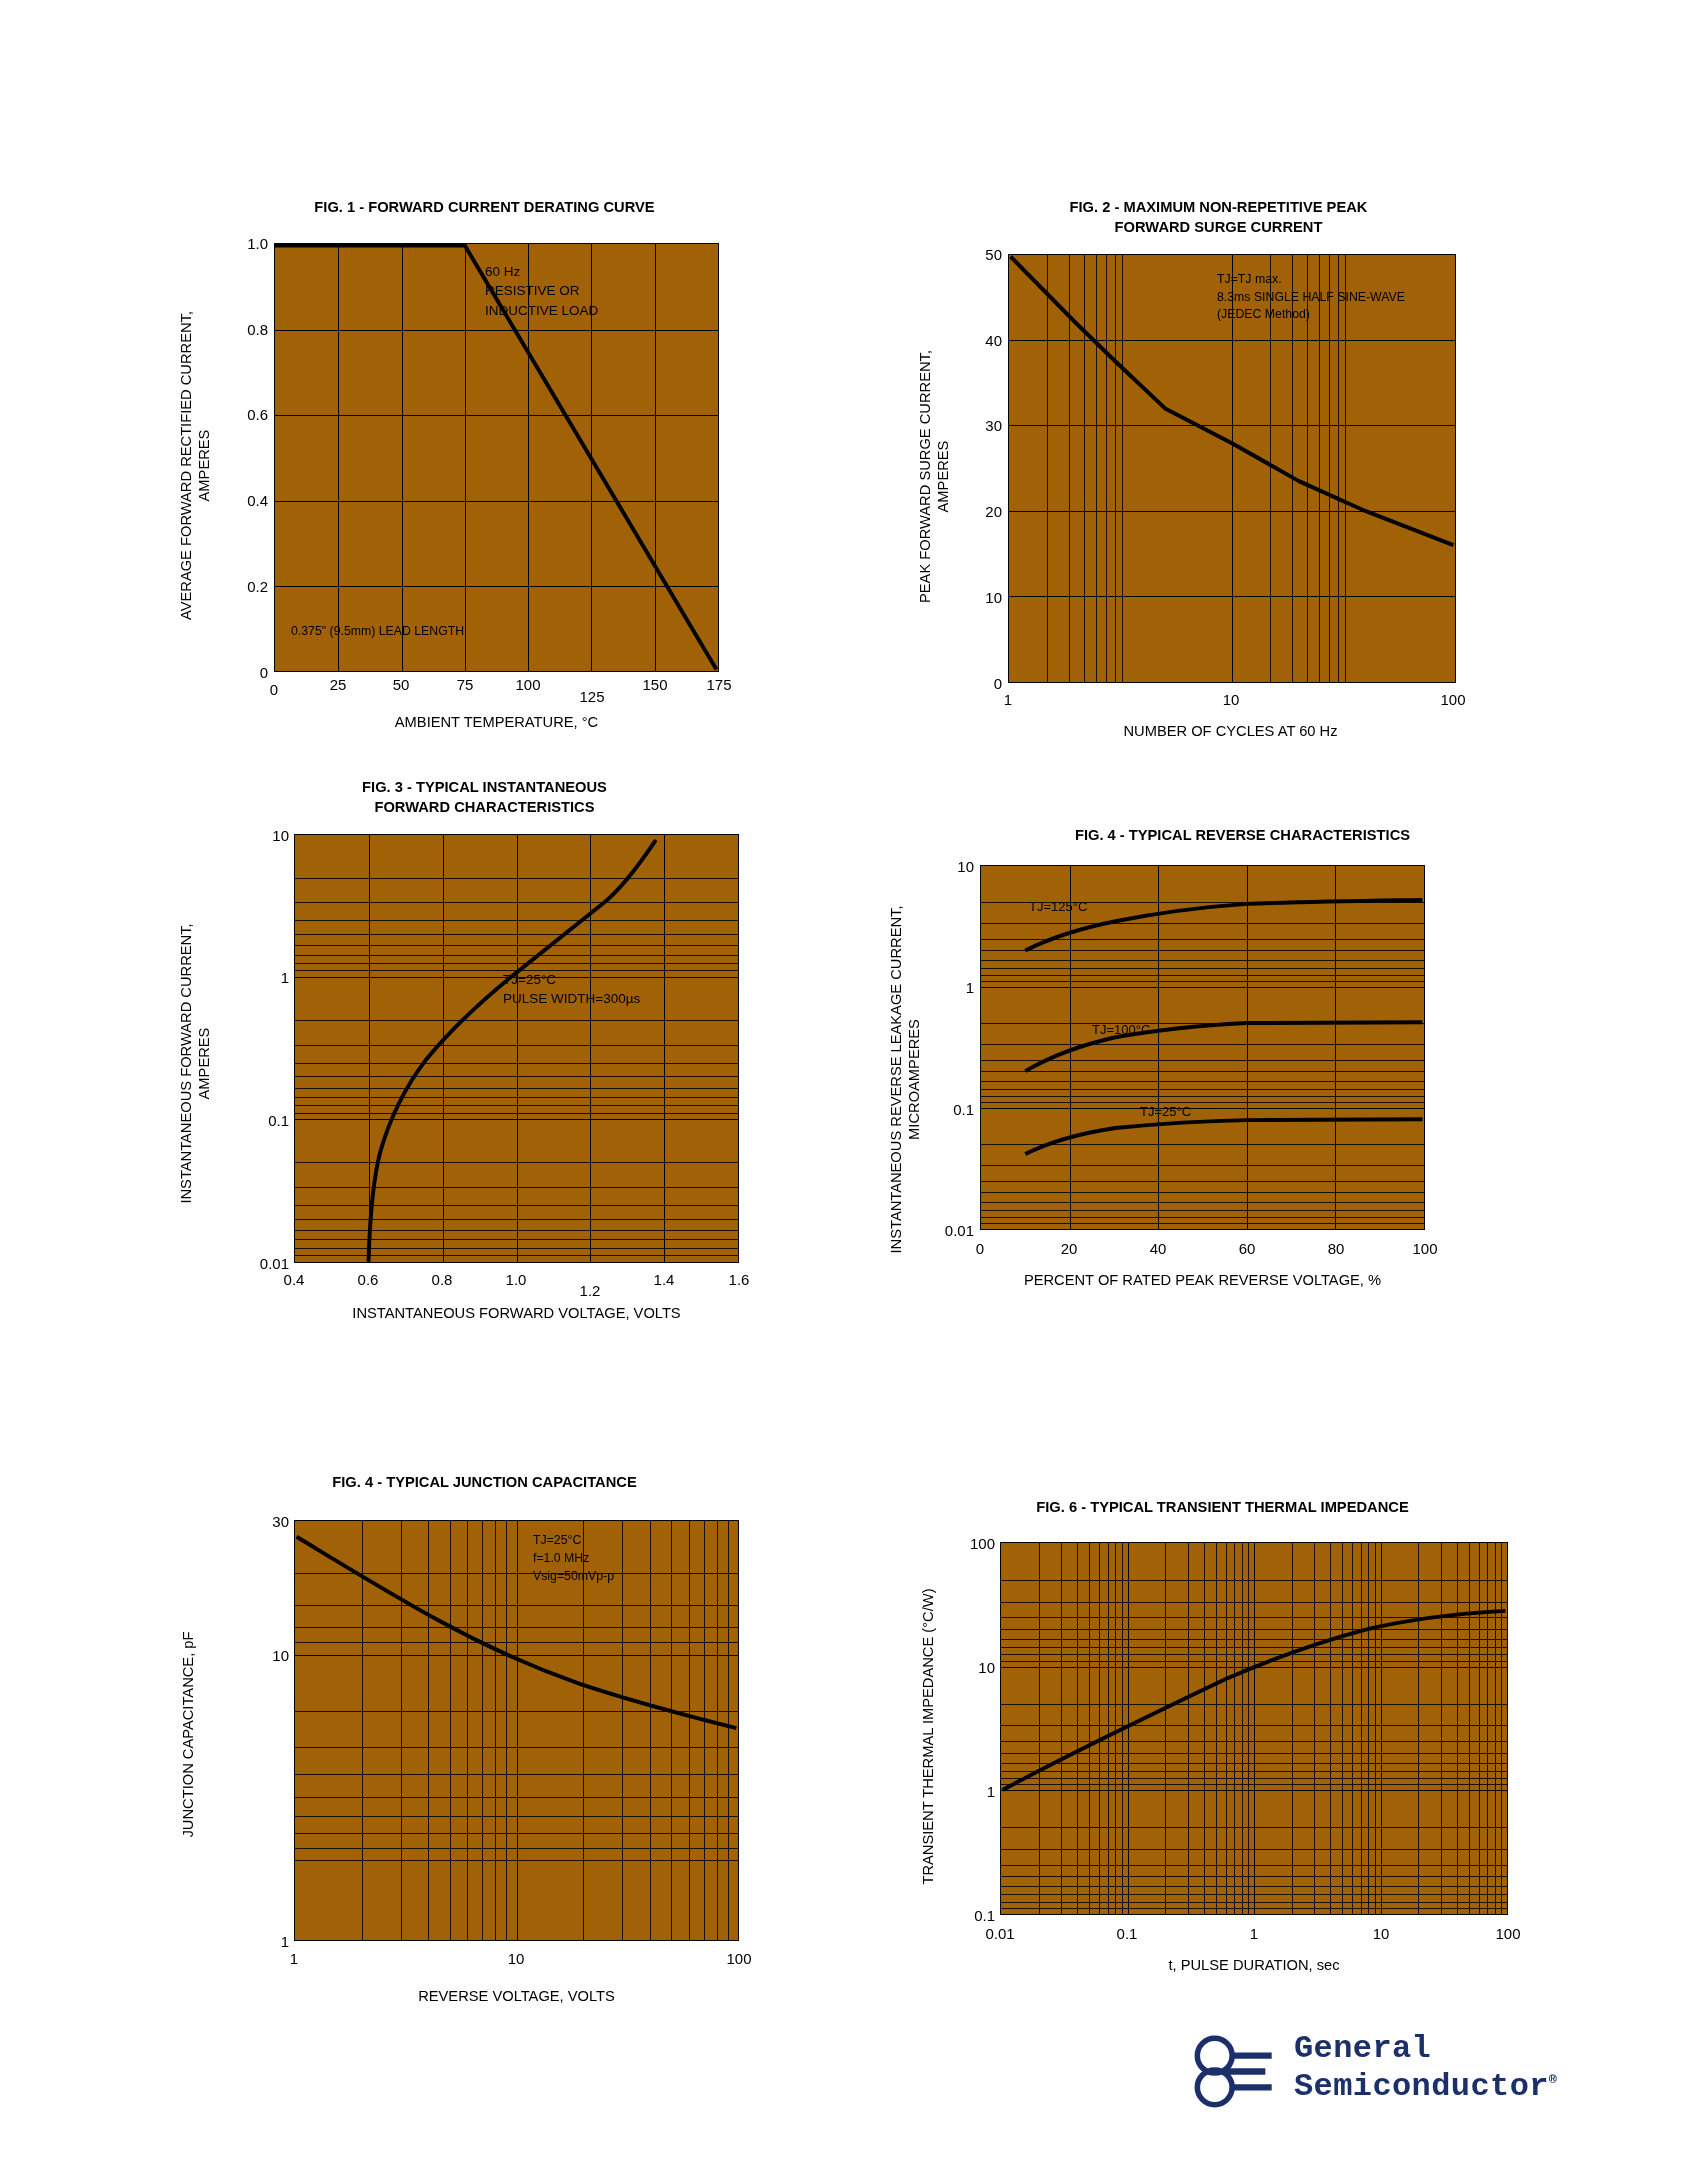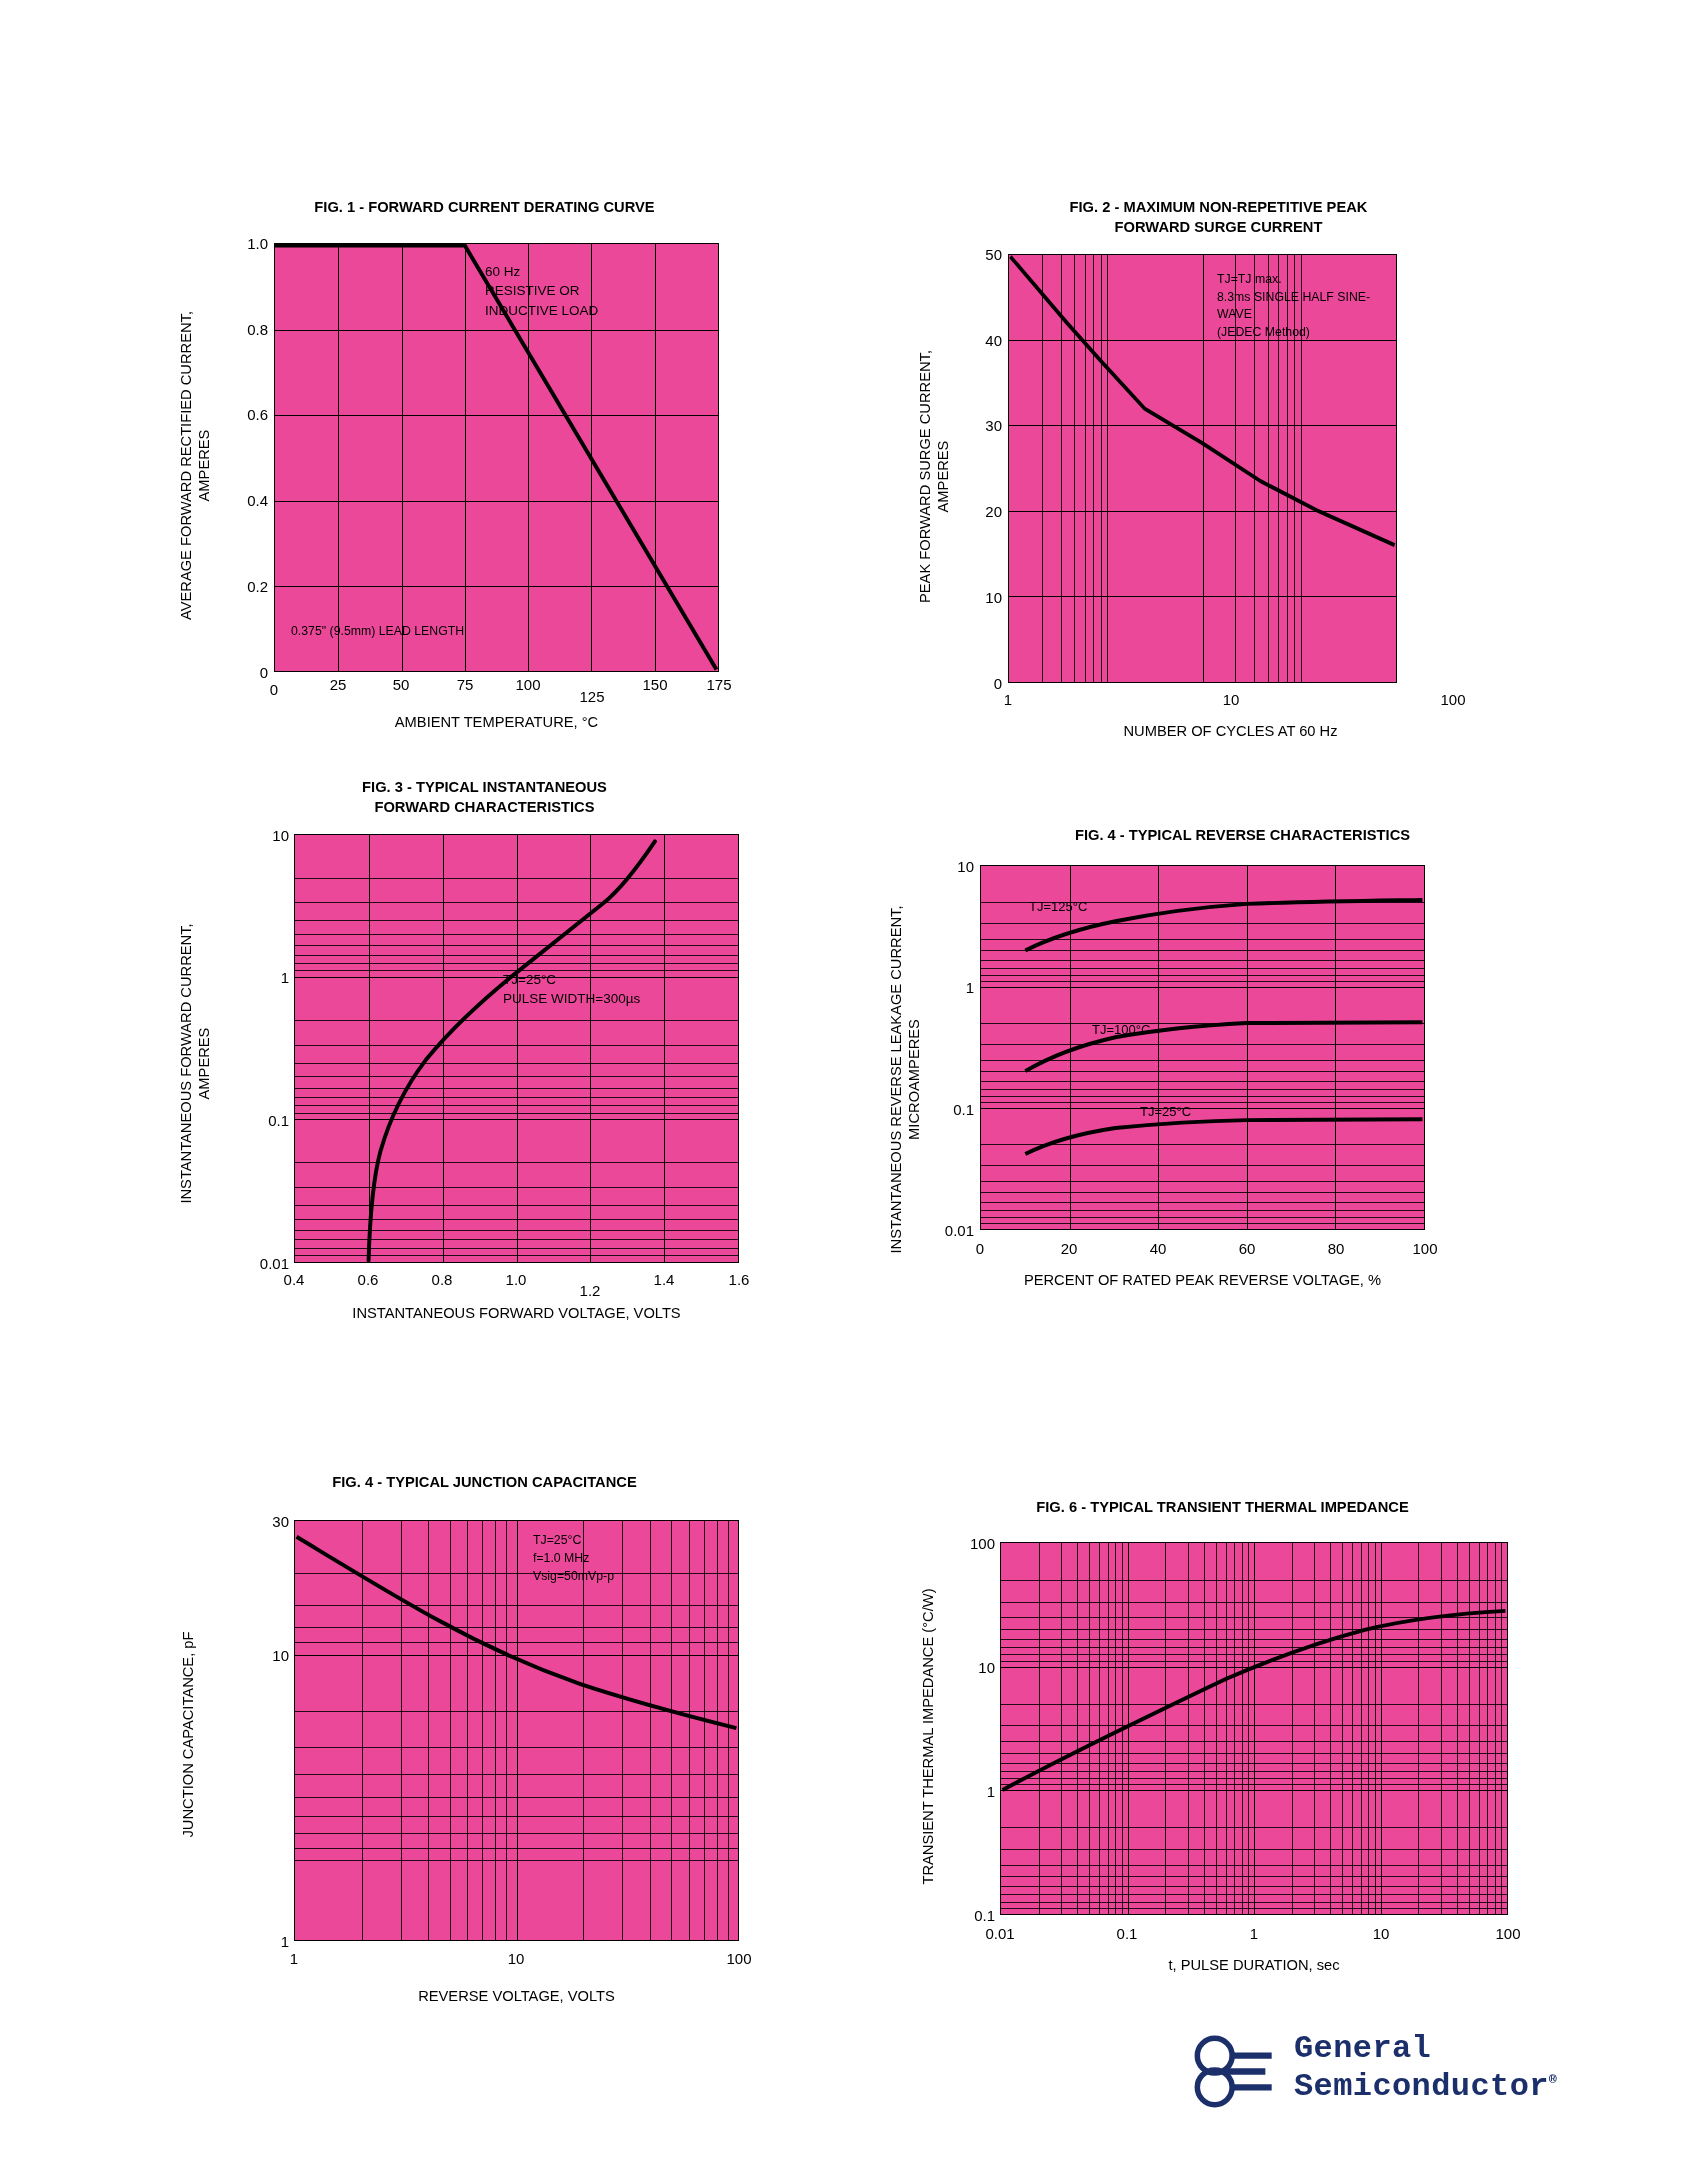--- a/index.html
+++ b/index.html
@@ -9,21 +9,21 @@
   
   .header{position:absolute;left:103px;top:95px;width:1481px;}
   .header .rule-top{border-top:2.4px solid #000;}
   .header .rule-bot{border-top:2.4px solid #000;margin-top:1.6px;}
   .header h1{margin:0;padding:4.8px 0 8px 0;text-align:center;font-size:24.6px;font-weight:bold;letter-spacing:0.2px;}
 
   
   .fig{position:absolute;}
   .fig-title{text-align:center;font-size:14.7px;font-weight:bold;line-height:1.35;}
   .plot-wrap{position:relative;}
-  .plot{position:relative;border:1.6px solid #000;background:#ec4899;box-sizing:border-box;}
+  .plot{position:relative;border:1.6px solid #000;background:#a16207;box-sizing:border-box;}
   .gl{position:absolute;background:#000;}
   .gl.v{width:0.8px;top:0;bottom:0;}
   .gl.h{height:0.8px;left:0;right:0;}
   .gl.minor{background:#000;opacity:.85;}
   .curve{position:absolute;left:0;top:0;width:100%;height:100%;overflow:visible;}
   .tick-x{position:absolute;font-size:15px;text-align:center;transform:translateX(-50%);}
   .tick-y{position:absolute;font-size:15px;text-align:right;transform:translateY(-50%);}
   .xlab{position:absolute;text-align:center;font-size:14.7px;line-height:1.3;}
   .ylab{position:absolute;font-size:14.7px;line-height:1.25;text-align:center;
         transform-origin:0 0;transform:rotate(-90deg);white-space:pre-line;}
@@ -97,21 +97,21 @@
   </div>
 
   <div class="fig" style="left:905px;top:198px;width:627px;">
     <div class="fig-title" style="white-space:pre-line;">FIG. 2 - MAXIMUM NON-REPETITIVE PEAK
 FORWARD SURGE CURRENT</div>
 
     <div class="plot-wrap" style="margin-top:8px;">
       <div class="ylab" style="left:11px;top:445px;width:429px;">PEAK FORWARD SURGE CURRENT,
 AMPERES</div>
 
-      <div class="plot" style="position:absolute;left:103px;top:8px;width:389px;height:429px;">
+      <div class="plot" style="position:absolute;left:103px;top:8px;width:448px;height:429px;">
 
         <div class="gl v minor" style="left:8.45%"></div>
         <div class="gl v minor" style="left:13.4%"></div>
         <div class="gl v minor" style="left:16.9%"></div>
         <div class="gl v minor" style="left:19.6%"></div>
         <div class="gl v minor" style="left:21.8%"></div>
         <div class="gl v minor" style="left:23.7%"></div>
         <div class="gl v minor" style="left:25.4%"></div>
         <div class="gl v" style="left:50%"></div>
         <div class="gl v minor" style="left:58.45%"></div>

